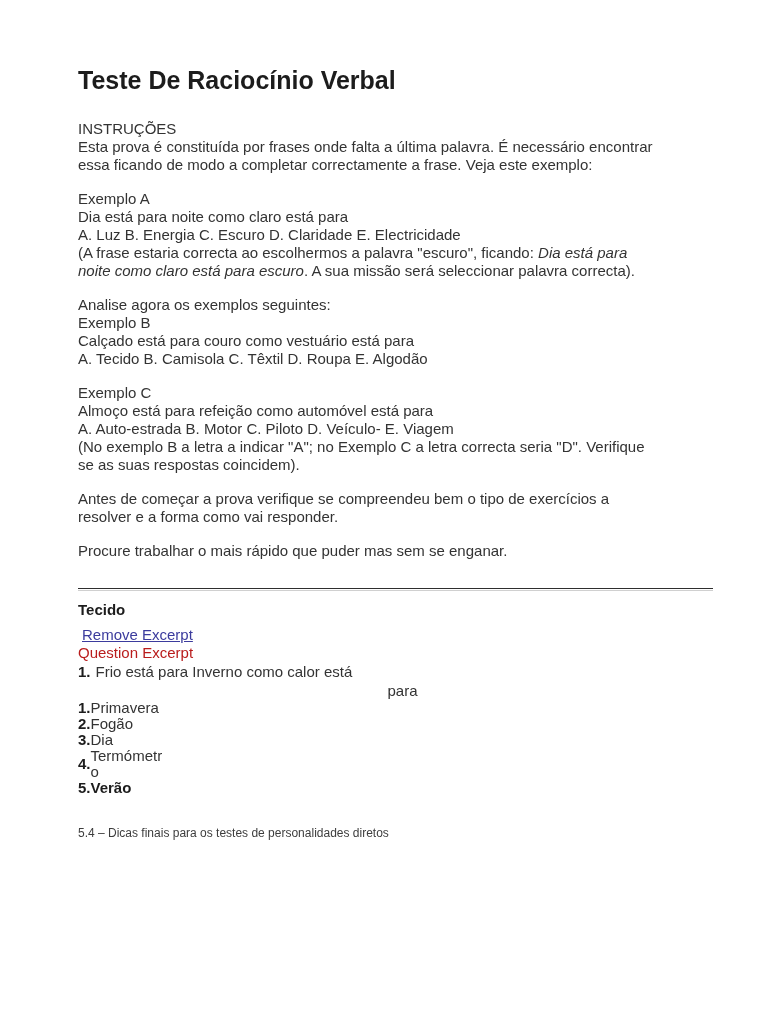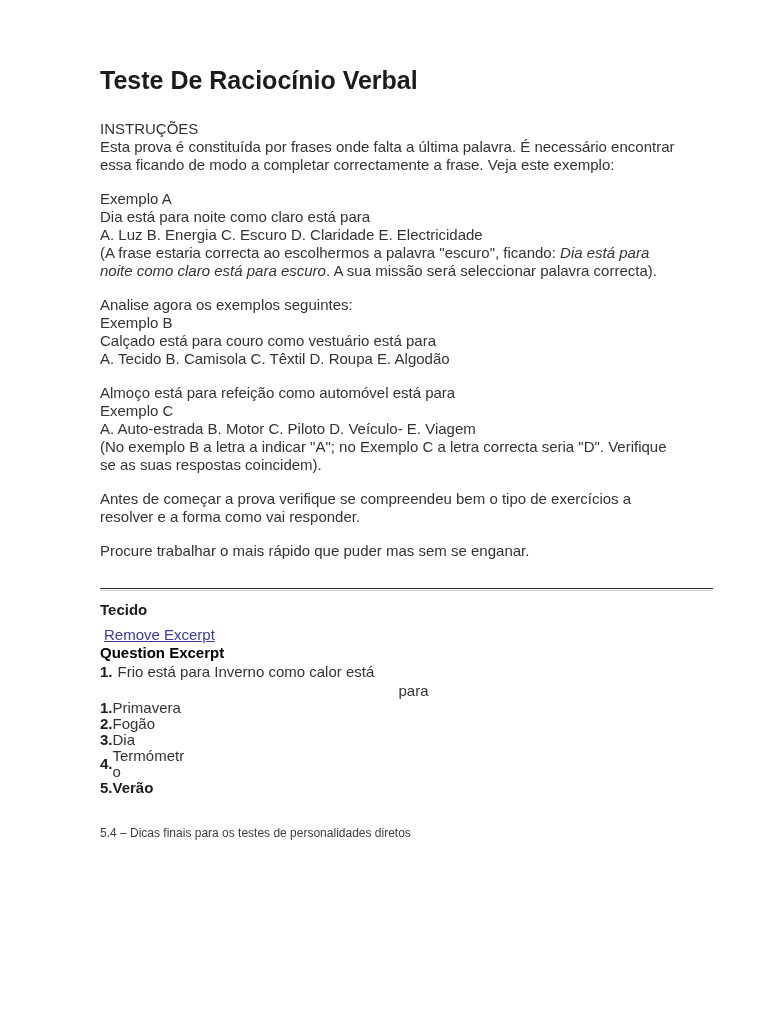--- a/index.html
+++ b/index.html
@@ -6,21 +6,21 @@
   body {
     width: 768px; height: 1024px;
     background: #ffffff;
     font-family: "Liberation Sans", sans-serif;
     color: #333333;
     overflow: hidden;
   }
   .page {
     box-sizing: border-box;
     width: 768px; height: 1024px;
-    padding: 66px 55px 0 100px;
+    padding: 66px 55px 0 78px;
   }
   .title {
     margin: 0 0 26px 0;
     font-size: 25px;
     line-height: 28px;
     font-weight: bold;
     color: #1c1c1c;
   }
   .para { margin: 0 0 16px 0; }
   .ln {
@@ -55,22 +55,22 @@
     margin: 7px 0 0 4px;
     font-size: 15px;
     line-height: 18px;
     color: #3b3b9d;
     text-decoration: underline;
     cursor: pointer;
   }
   .qe-h {
     font-size: 15px;
     line-height: 18px;
-    font-weight: bold;
-    color: #000000;
+    font-weight: normal;
+    color: #b91c1c;
   }
   .qline { font-size: 15px; line-height: 19px; white-space: nowrap; }
   .qline b { color: #1c1c1c; margin-right: 5px; }
   .q-wrap2 { padding-left: 14px; text-align: center; }
   .opt {
     display: flex;
     align-items: center;
     font-size: 15px;
     line-height: 16px;
     white-space: nowrap;
@@ -107,22 +107,22 @@
   </div>
 
   <div class="para">
     <span class="ln">Analise agora os exemplos seguintes:</span>
     <span class="ln">Exemplo B</span>
     <span class="ln">Calçado está para couro como vestuário está para</span>
     <span class="ln">A. Tecido B. Camisola C. Têxtil D. Roupa E. Algodão</span>
   </div>
 
   <div class="para">
+    <span class="ln">Exemplo C</span>
     <span class="ln">Almoço está para refeição como automóvel está para</span>
-    <span class="ln">Exemplo C</span>
     <span class="ln">A. Auto-estrada B. Motor C. Piloto D. Veículo- E. Viagem</span>
     <span class="ln">(No exemplo B a letra a indicar "A"; no Exemplo C a letra correcta seria "D". Verifique</span>
     <span class="ln">se as suas respostas coincidem).</span>
   </div>
 
   <div class="para">
     <span class="ln">Antes de começar a prova verifique se compreendeu bem o tipo de exercícios a</span>
     <span class="ln">resolver e a forma como vai responder.</span>
   </div>
 

